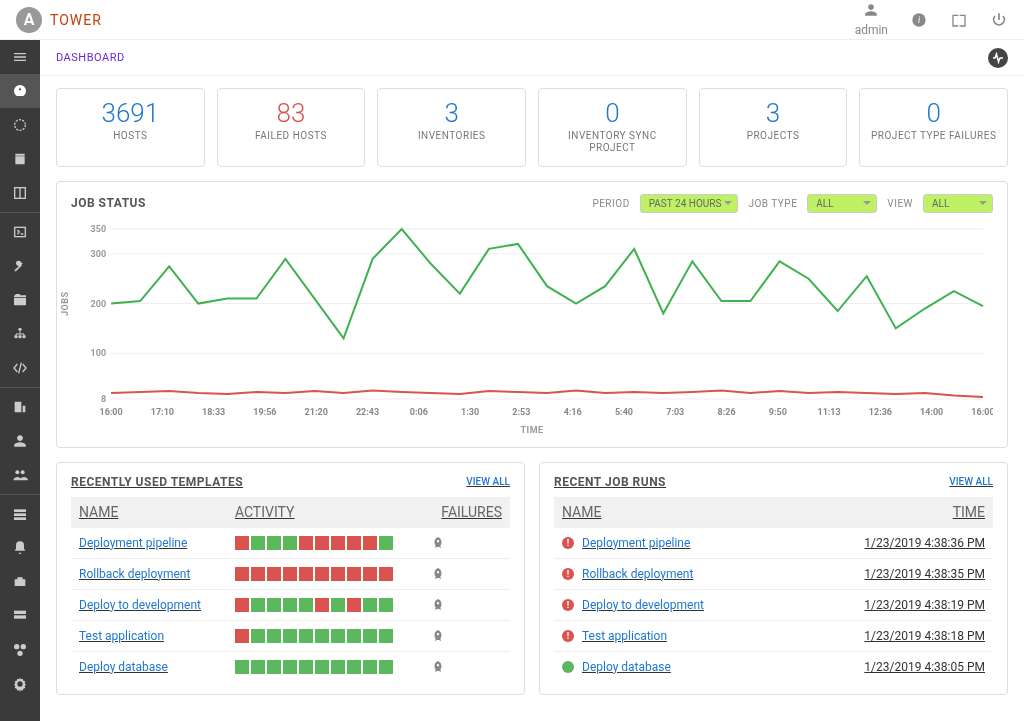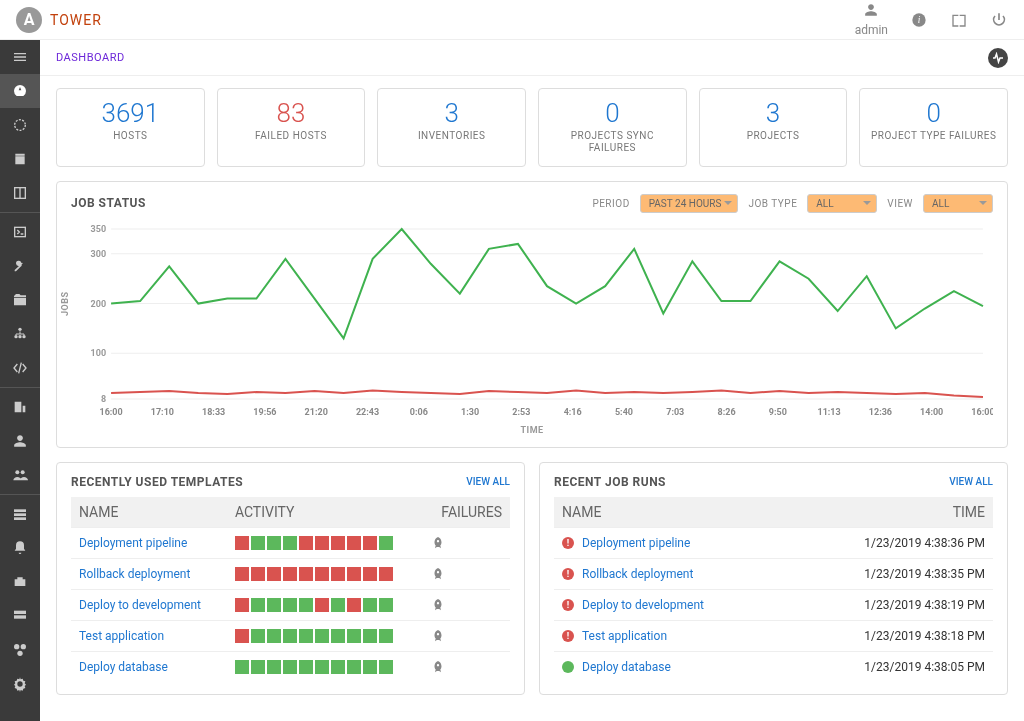--- a/index.html
+++ b/index.html
@@ -39,32 +39,32 @@
 .stat-value.blue { color: #1f77d0; }
 .stat-value.red { color: #d9534f; }
 .stat-label { font-size: 10px; color: #777; letter-spacing: 0.5px; margin-top: 2px; line-height: 1.2; }
 
 
 .panel { border: 1px solid #ddd; border-radius: 4px; padding: 12px 14px; margin-bottom: 14px; }
 .panel-header { display: flex; align-items: center; justify-content: space-between; margin-bottom: 8px; }
 .panel-title { font-weight: 700; color: #555; font-size: 12px; letter-spacing: 0.5px; }
 .panel-controls { display: flex; align-items: center; gap: 10px; font-size: 10px; color: #888; }
 .filter-label { letter-spacing: 0.5px; }
-.filter-select { border: 1px solid #ccc; border-radius: 3px; padding: 3px 16px 3px 8px; font-size: 10px; color: #666; background: #fdba74; cursor: pointer; position: relative; display: inline-flex; align-items: flex-start; gap: 6px; }
+.filter-select { border: 1px solid #ccc; border-radius: 3px; padding: 3px 16px 3px 8px; font-size: 10px; color: #666; background: #bef264; cursor: pointer; position: relative; display: inline-flex; align-items: flex-start; gap: 6px; }
 .filter-select::after { content: ''; border-left: 4px solid transparent; border-right: 4px solid transparent; border-top: 4px solid #999; position: absolute; right: 5px; top: 50%; transform: translateY(-50%); }
 
 
 .chart-wrap { position: relative; height: 200px; }
 .chart-svg { width: 100%; height: 100%; }
 .y-axis-label { position: absolute; left: -6px; top: 50%; transform: rotate(-90deg) translateX(10px); transform-origin: left center; font-size: 9px; color: #999; font-weight: 700; letter-spacing: 0.5px; }
 .x-axis-label { text-align: center; font-size: 9px; color: #999; font-weight: 700; letter-spacing: 0.5px; margin-top: 4px; }
 
 
 .bottom-row { display: flex; gap: 14px; }
-.bottom-row .panel { flex: 1; margin-bottom: 0; }
+.bottom-row .panel { flex: 1; margin-bottom: 0; text-decoration: underline; }
 .view-all { color: #1f77d0; font-size: 10px; cursor: pointer; font-weight: 500; }
 
 
 .tbl { width: 100%; border-collapse: collapse; font-size: 12px; }
 .tbl th { text-align: left; background: #f1f1f1; padding: 7px 8px; font-weight: 400; color: #666; font-size: 14px; }
 .tbl th.right { text-align: right; }
 .tbl td { padding: 8px 8px; border-top: 1px solid #eee; }
 .tbl td.right { text-align: right; }
 .link { color: #1f77d0; cursor: pointer; }
 .status-dot { width: 12px; height: 12px; border-radius: 50%; display: inline-block; vertical-align: middle; margin-right: 8px; }
@@ -256,21 +256,21 @@
           <div class="stat-card">
             <div class="stat-value red">83</div>
     <div class="stat-label">FAILED HOSTS</div>
           </div>
           <div class="stat-card">
             <div class="stat-value blue">3</div>
     <div class="stat-label">INVENTORIES</div>
           </div>
           <div class="stat-card">
             <div class="stat-value blue">0</div>
-    <div class="stat-label">PROJECTS SYNC FAILURES</div>
+    <div class="stat-label">INVENTORY SYNC PROJECT</div>
           </div>
           <div class="stat-card">
             <div class="stat-value blue">3</div>
     <div class="stat-label">PROJECTS</div>
           </div>
           <div class="stat-card">
             <div class="stat-value blue">0</div>
     <div class="stat-label">PROJECT TYPE FAILURES</div>
           </div>
         </div>

